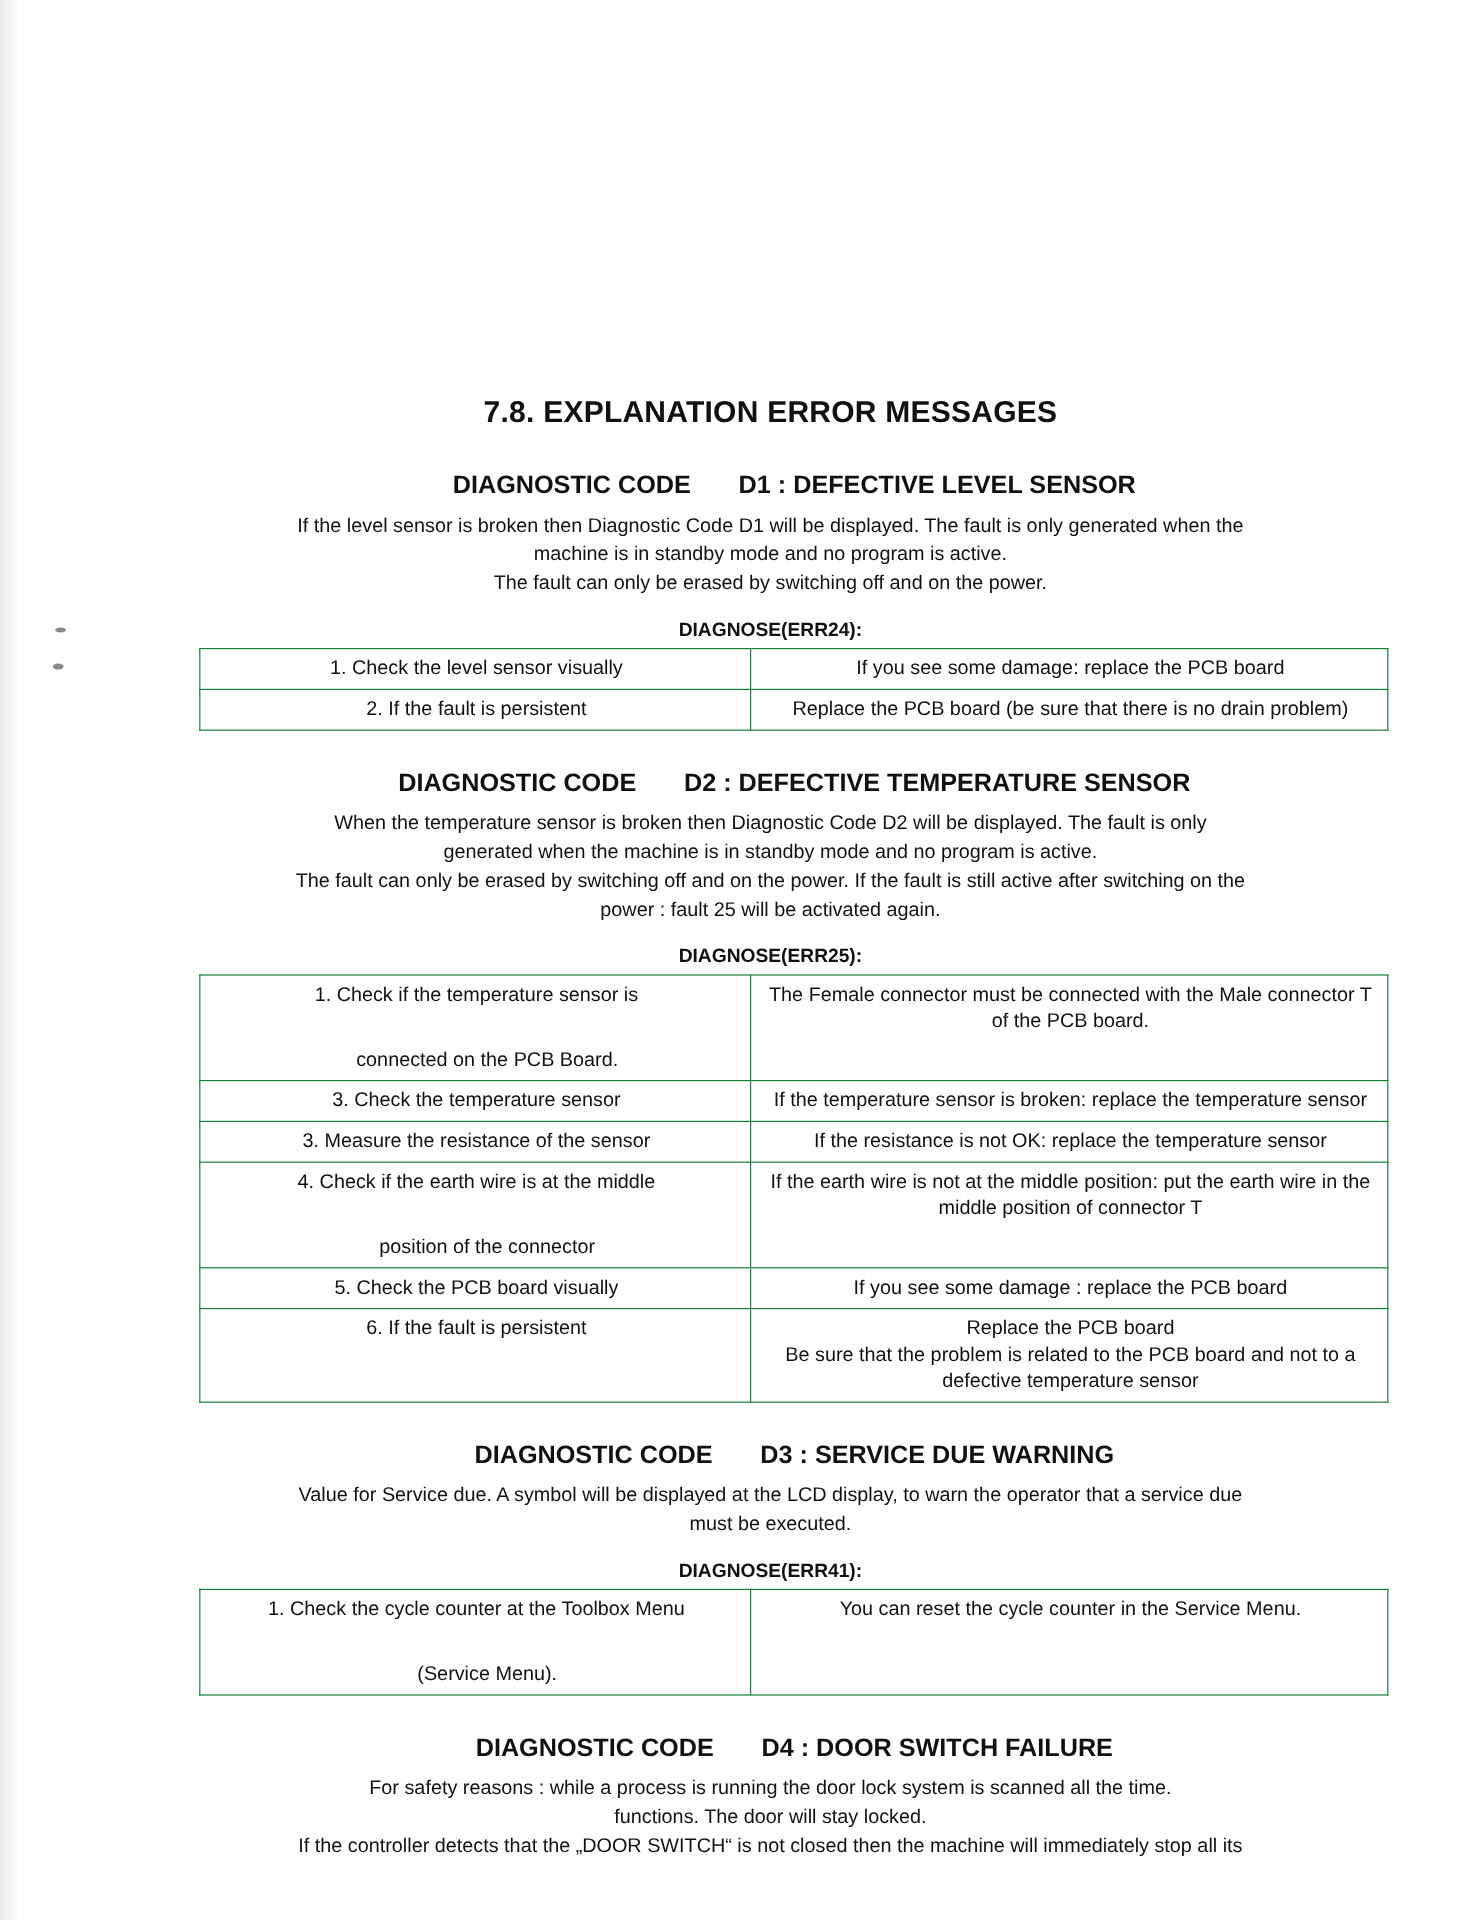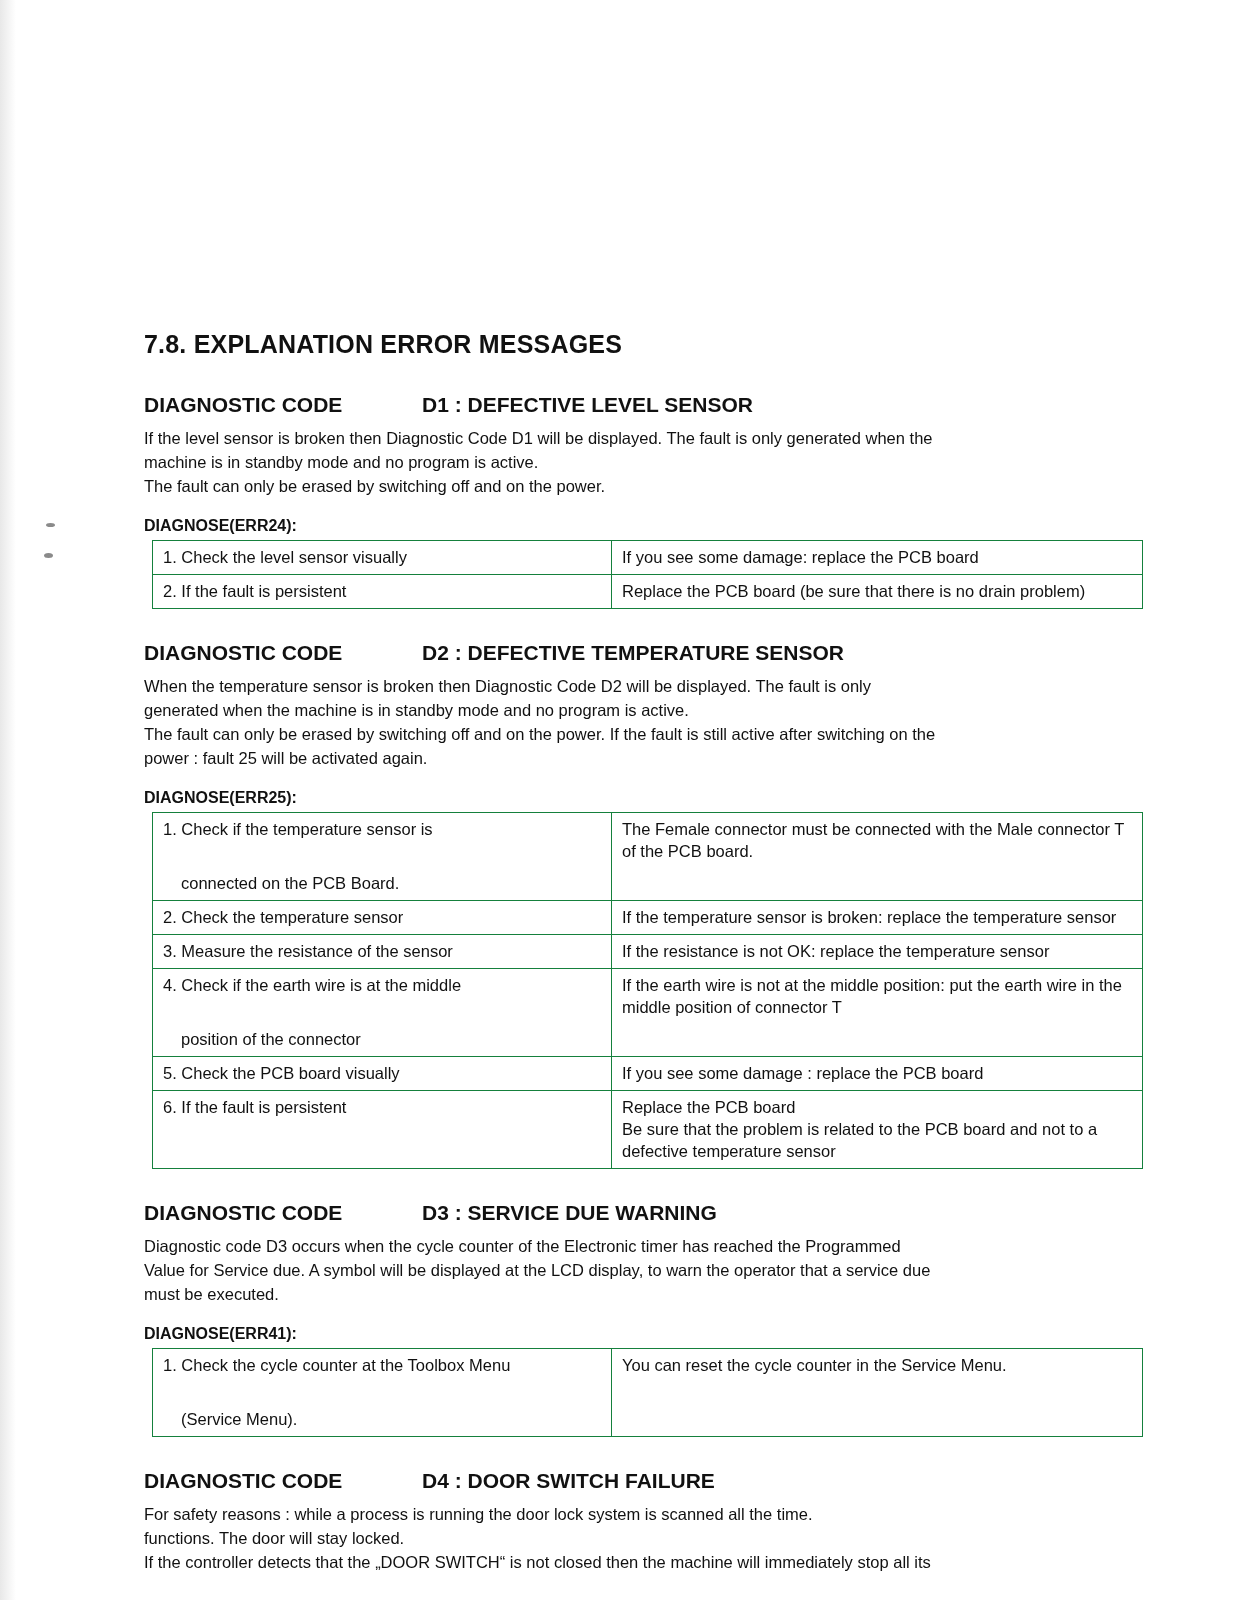--- a/index.html
+++ b/index.html
@@ -16,23 +16,24 @@
     overflow: hidden;
   }
   .page {
     position: absolute;
     left: 0; top: 0;
     width: 1236px;
     height: 1600px;
   }
   .content {
     position: absolute;
-    left: 144px;
+    left: 158px;
     top: 330px;
     width: 968px;
+    text-align: center;
   }
   h1.section-title {
     font-size: 25px;
     font-weight: bold;
     margin: 0 0 34px 0;
     letter-spacing: 0.2px;
   }
   .code-head {
     font-size: 21px;
     font-weight: bold;
@@ -127,21 +128,21 @@
       <p class="body-text">The fault can only be erased by switching off and on the power. If the fault is still active after switching on the</p>
       <p class="body-text">power : fault 25 will be activated again.</p>
       <div class="diagnose-label">DIAGNOSE(ERR25):</div>
       <table class="diag">
         <tbody>
           <tr>
             <td class="c1"><span>1. Check if the temperature sensor is</span><span class="indent-line">connected on the PCB Board.</span></td>
             <td class="c2">The Female connector must be connected with the Male connector T of the PCB board.</td>
           </tr>
           <tr>
-            <td class="c1">2. Check the temperature sensor</td>
+            <td class="c1">3. Check the temperature sensor</td>
             <td class="c2">If the temperature sensor is broken: replace the temperature sensor</td>
           </tr>
           <tr>
             <td class="c1">3. Measure the resistance of the sensor</td>
             <td class="c2">If the resistance is not OK: replace the temperature sensor</td>
           </tr>
           <tr>
             <td class="c1"><span>4. Check if the earth wire is at the middle</span><span class="indent-line">position of the connector</span></td>
             <td class="c2">If the earth wire is not at the middle position: put the earth wire in the middle position of connector T</td>
           </tr>
@@ -154,21 +155,20 @@
             <td class="c2"><span>Replace the PCB board</span><br><span>Be sure that the problem is related to the PCB board and not to a defective temperature sensor</span></td>
           </tr>
         </tbody>
       </table>
     </div>
 
     <div class="spacer-md"></div>
 
     <div>
       <div class="code-head"><span class="code-label">DIAGNOSTIC CODE</span><span>D3 : SERVICE DUE WARNING</span></div>
-      <p class="body-text">Diagnostic code D3 occurs when the cycle counter of the Electronic timer has reached the Programmed</p>
       <p class="body-text">Value for Service due. A symbol will be displayed at the LCD display, to warn the operator that a service due</p>
       <p class="body-text">must be executed.</p>
       <div class="diagnose-label">DIAGNOSE(ERR41):</div>
       <table class="diag">
         <tbody>
           <tr>
             <td class="c1"><span>1. Check the cycle counter at the Toolbox Menu</span><span class="indent-line">(Service Menu).</span></td>
             <td class="c2">You can reset the cycle counter in the Service Menu.</td>
           </tr>
         </tbody>

